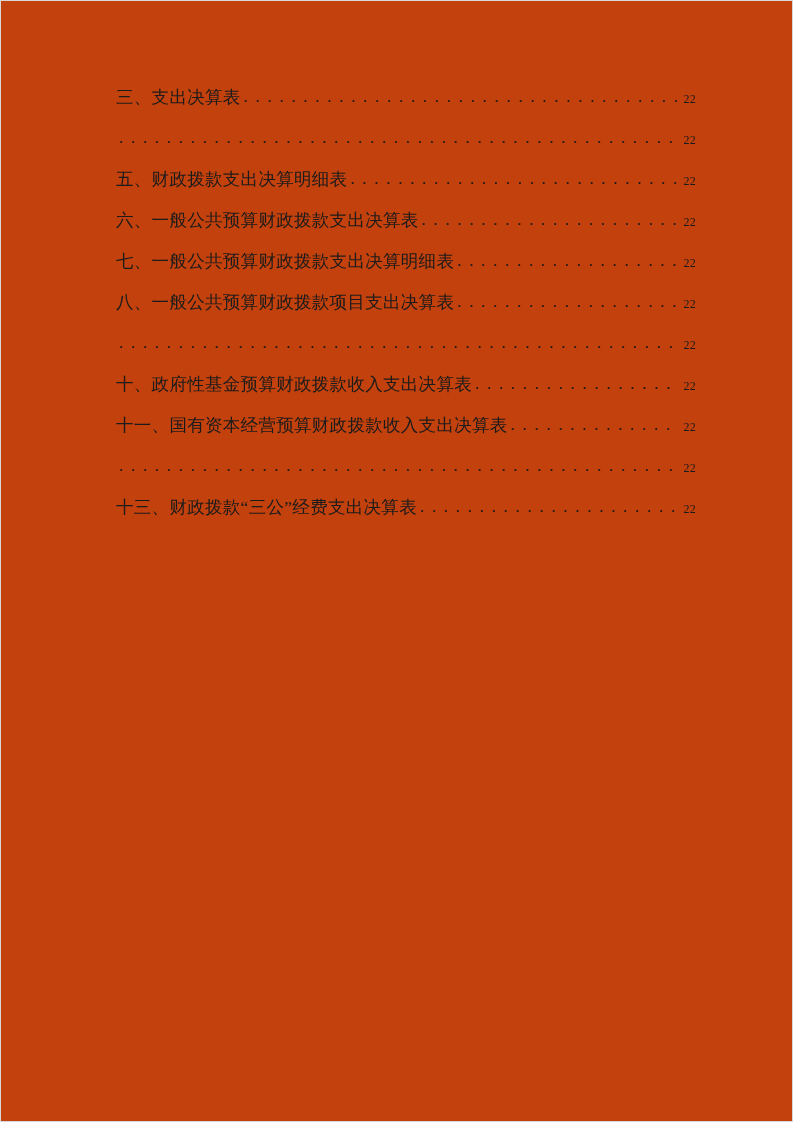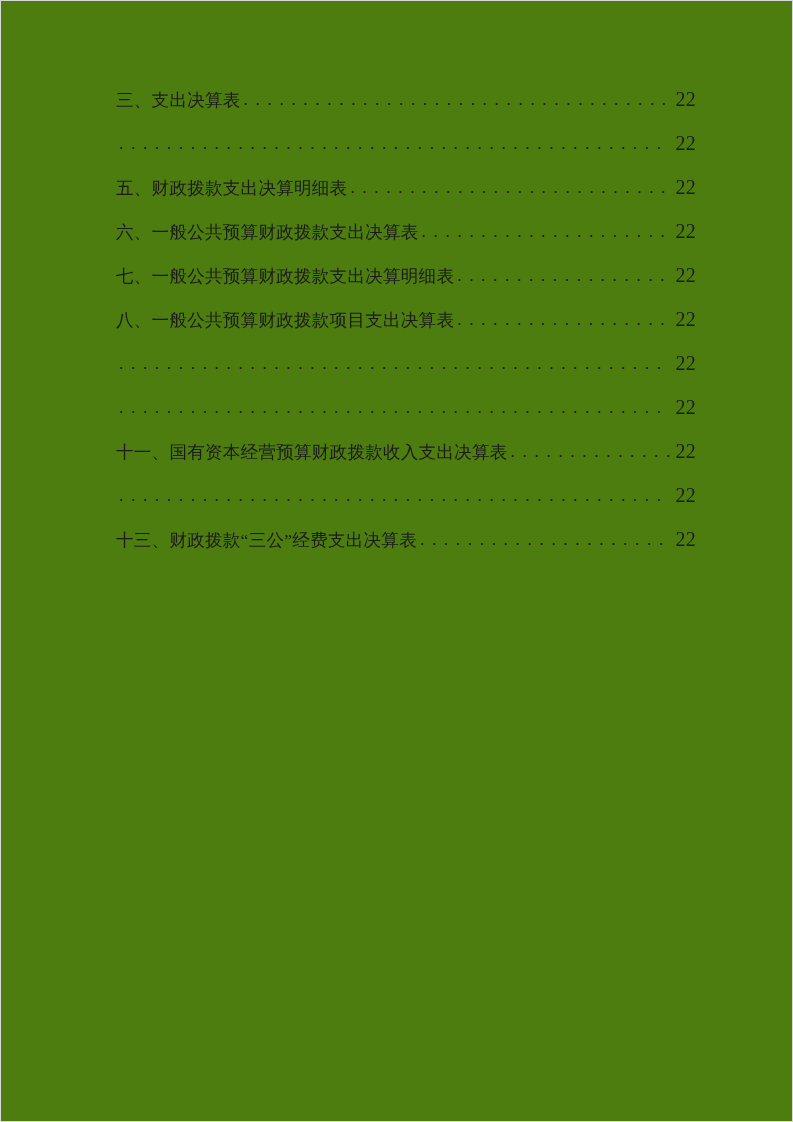--- a/index.html
+++ b/index.html
@@ -6,21 +6,21 @@
     margin: 0;
     padding: 0;
     background: #8a8a8a;
   }
   body {
     font-family: "Liberation Serif", serif;
   }
   .page {
     width: 793px;
     height: 1122px;
-    background: #4d7c0f;
+    background: #c2410c;
     position: relative;
     margin: 0 auto;
     box-sizing: border-box;
     overflow: hidden;
     border: 1px solid #d8d8d8;
   }
   .toc {
     position: absolute;
     left: 115px;
     top: 88px;
@@ -46,21 +46,21 @@
     white-space: nowrap;
     margin: 0 3px 0 3px;
     font-size: 17.5px;
     letter-spacing: 1.6px;
     color: #1b1b1b;
     position: relative;
     top: -1px;
   }
   .toc-page {
     flex: 0 0 auto;
-    font-size: 20px;
+    font-size: 12px;
     font-family: "Liberation Serif", serif;
     color: #1b1b1b;
     padding-left: 2px;
   }
 </style>
 </head>
 <body>
 
 <div class="page">
   <div class="toc">
@@ -99,20 +99,21 @@
       <span class="toc-leader">. . . . . . . . . . . . . . . . . . . . . . . . . . . . . . . . . . . . . . . . . . . . . . . . . . . . . . . . .</span>
       <span class="toc-page">22</span>
     </div>
 
     <div class="toc-entry">
       <span class="toc-leader">. . . . . . . . . . . . . . . . . . . . . . . . . . . . . . . . . . . . . . . . . . . . . . . . . . . . . . . . .</span>
       <span class="toc-page">22</span>
     </div>
 
     <div class="toc-entry">
+      <span class="toc-label">十、政府性基金预算财政拨款收入支出决算表</span>
       <span class="toc-leader">. . . . . . . . . . . . . . . . . . . . . . . . . . . . . . . . . . . . . . . . . . . . . . . . . . . . . . . . .</span>
       <span class="toc-page">22</span>
     </div>
 
     <div class="toc-entry">
       <span class="toc-label">十一、国有资本经营预算财政拨款收入支出决算表</span>
       <span class="toc-leader">. . . . . . . . . . . . . . . . . . . . . . . . . . . . . . . . . . . . . . . . . . . . . . . . . . . . . . . . .</span>
       <span class="toc-page">22</span>
     </div>
 

